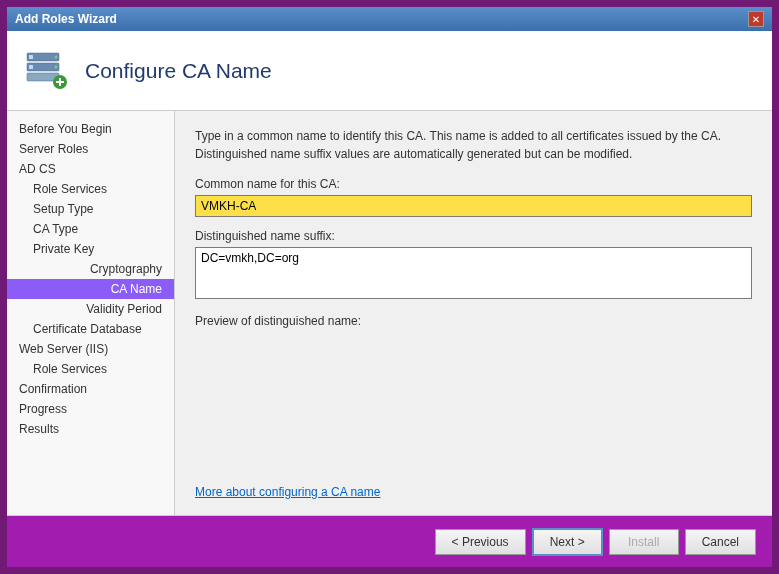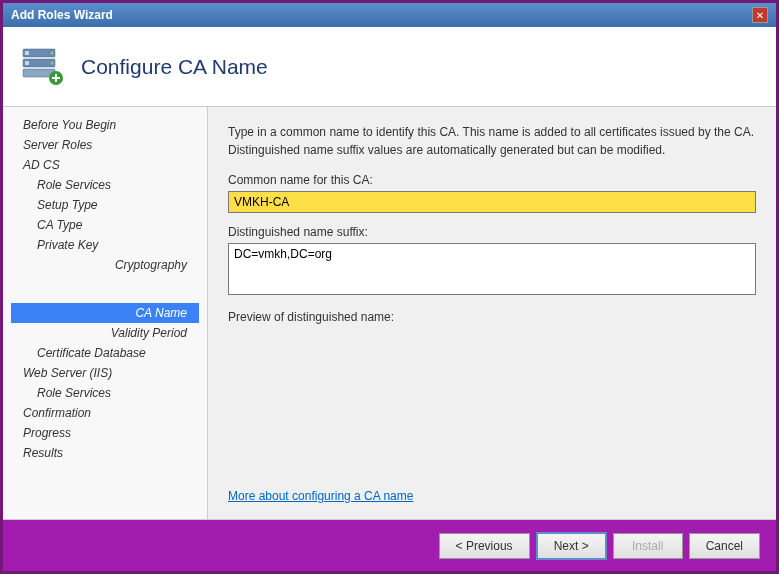--- a/index.html
+++ b/index.html
@@ -11,21 +11,21 @@
       align-items: center;
       justify-content: center;
       width: 779px;
       height: 574px;
       overflow: hidden;
     }
     .window {
       width: 779px;
       height: 574px;
       background: #f0f0f0;
-      border: 3px solid #701a75;
+      border: 7px solid #701a75;
       display: flex;
       flex-direction: column;
       box-shadow: 2px 2px 6px rgba(0,0,0,0.4);
     }
     .title-bar {
       background: linear-gradient(to bottom, #5a8fcc 0%, #3a6fac 100%);
       color: white;
       padding: 4px 8px;
       display: flex;
       align-items: center;
@@ -69,39 +69,37 @@
       font-size: 21px;
       color: #1f3a6e;
       font-weight: normal;
     }
     .content-area {
       display: flex;
       flex: 1;
       overflow: hidden;
     }
     .sidebar {
-      width: 205px;
+      width: 168px;
       background: #f8f8f8;
       border-right: 1px solid #ccc;
-      padding: 8px 8px;
+      padding: 8px 0;
       flex-shrink: 0;
       overflow-y: auto;
-      font-style: italic;
     }
     .sidebar-item {
       padding: 3px 12px;
       color: #333;
       cursor: pointer;
       font-size: 12px;
       white-space: nowrap;
     }
     .sidebar-item.selected {
-      background: #3b82f6;
+      background: #8b5cf6;
       color: white;
-      margin-top: 28px;
     }
     .sidebar-item.section {
       font-weight: normal;
       padding-left: 12px;
     }
     .sidebar-item.sub {
       padding-left: 26px;
     }
     .sidebar-item.subsub {
       padding-left: 40px;

